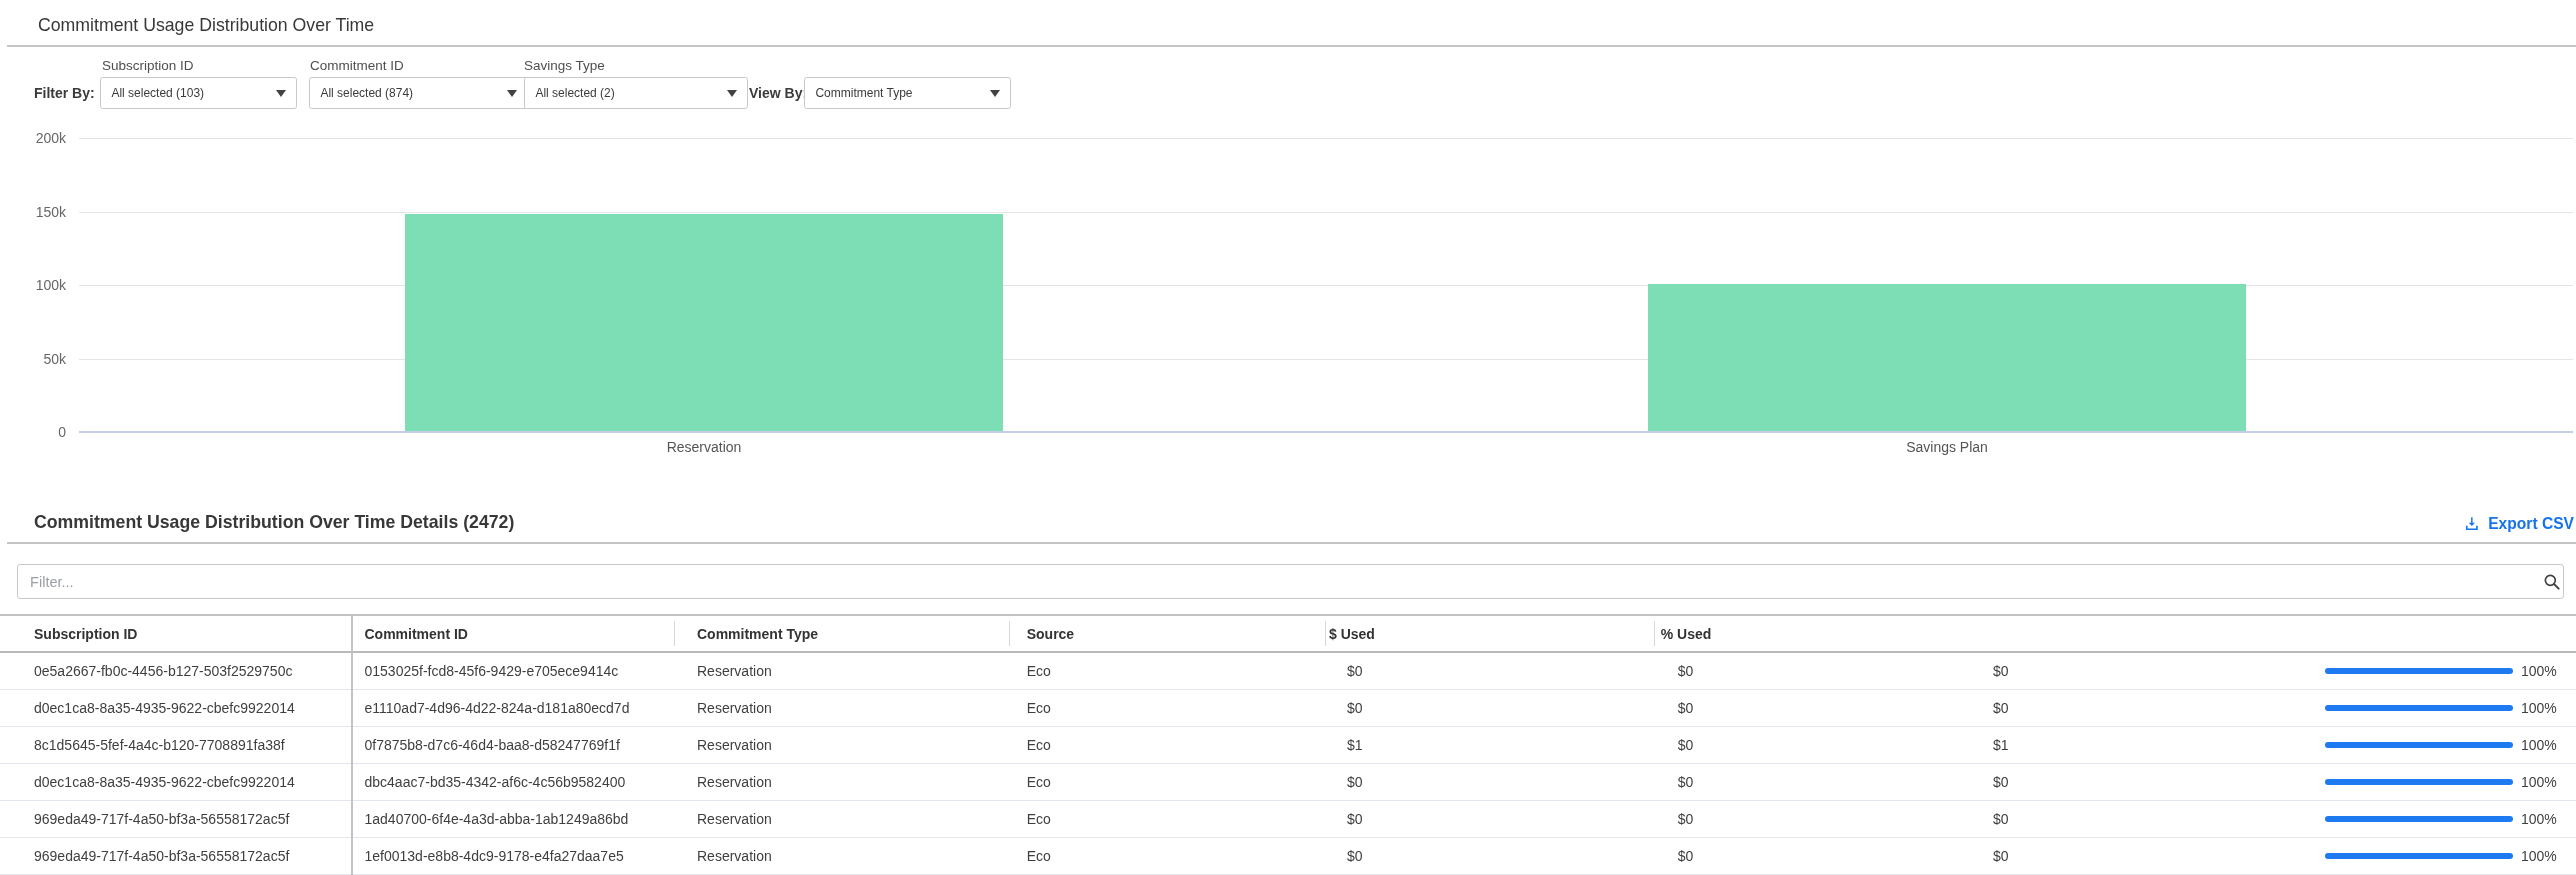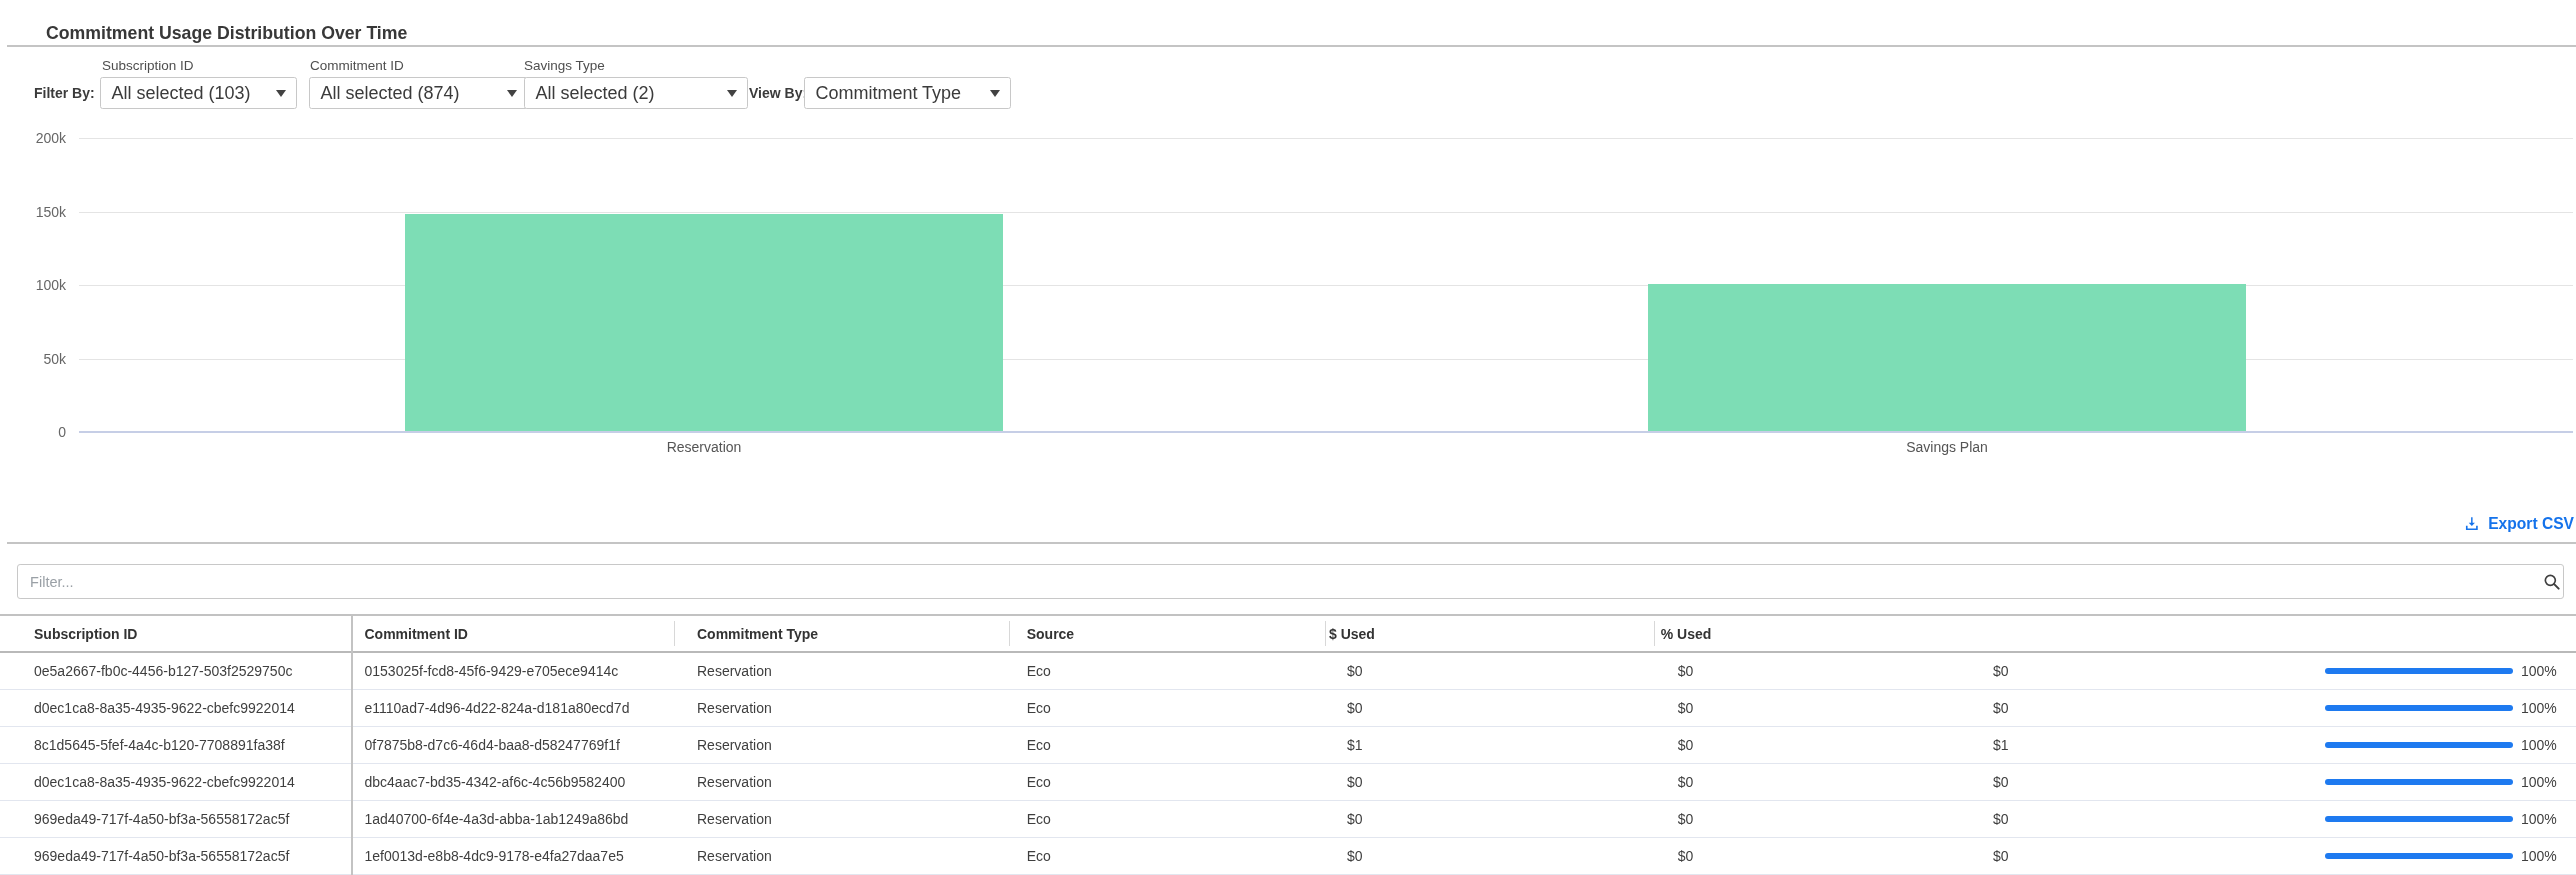--- a/index.html
+++ b/index.html
@@ -1,33 +1,33 @@
 <!DOCTYPE html>
 <html style="font-size:8.3px"><head>
 <meta charset="utf-8">
 <style>
   html,body{margin:0;padding:0;background:#fff;}
   #page{
     position:relative;width:2576px;height:875px;background:#ffffff;overflow:hidden;
     font-family:"Liberation Sans",sans-serif;color:#3f3f3f;
   }
   
-  .page-title{position:absolute;left:34px;top:11.4px;font-size:17.7px;font-weight:700;color:#383838;margin:12px;white-space:nowrap;}
+  .page-title{position:absolute;left:34px;top:11.4px;font-size:17.7px;font-weight:400;color:#383838;margin:4px;white-space:nowrap;}
   .divider{position:absolute;left:7.3px;right:0;height:2.1px;background:#c4c4c4;}
   .d1{top:45px;}
   .d2{top:542px;}
   
   .flabel{position:absolute;font-size:14px;font-weight:700;color:#3b3b3b;white-space:nowrap;}
   .dd-label{position:absolute;top:58px;font-size:13.5px;color:#4f4f4f;white-space:nowrap;}
   .dd{
     position:absolute;top:77px;height:32px;box-sizing:border-box;background:#fff;
     border:1px solid #c8c8c8;border-radius:2.6px;display:flex;align-items:center;
     justify-content:space-between;padding:0 10.4px;cursor:pointer;
   }
-  .dd-value{font-size:18px;color:#3b3b3b;white-space:nowrap;}
+  .dd-value{font-size:12px;color:#3b3b3b;white-space:nowrap;}
   .caret{width:0;height:0;border-left:5.7px solid transparent;border-right:5.7px solid transparent;border-top:7.3px solid #424242;}
   
   .ytick{position:absolute;left:0;width:66px;text-align:right;font-size:14px;color:#666;white-space:nowrap;}
   .plot{position:absolute;left:79px;top:138px;width:2494px;height:294px;}
   .gline{position:absolute;left:0;right:0;height:1px;background:#e4e4e4;}
   .axis-x{position:absolute;left:0;right:0;bottom:-0.5px;height:1.6px;background:#c6cee6;}
   .bar{position:absolute;bottom:0;width:598px;background:#7dddb5;}
   .xcat{position:absolute;top:301px;width:598px;text-align:center;font-size:14px;color:#555;}
   
   .details-title{position:absolute;left:34px;top:512px;font-size:17.7px;font-weight:700;color:#383838;margin:0;white-space:nowrap;}
@@ -110,20 +110,21 @@
     <div class="gline" style="top:74px;"></div>
     <div class="gline" style="top:147px;"></div>
     <div class="gline" style="top:221px;"></div>
     <div class="bar" style="left: 326px; height: 218px; background: rgb(125, 221, 181);"></div>
     <div class="bar" style="left: 1569px; height: 148px; background: rgb(125, 221, 181);"></div>
     <div class="axis-x"></div>
     <div class="xcat" style="left:326px;">Reservation</div>
     <div class="xcat" style="left:1569px;">Savings Plan</div>
   </div>
 
+  <h2 class="details-title">Commitment Usage Distribution Over Time Details (2472)</h2>
 
   <a class="export">
     <svg width="17.7" height="17.7" viewBox="0 0 24 24">
       <path d="M11 3h2v7.5h3.2L12 15 7.8 10.5H11z" fill="#1573eb"></path>
       <path d="M4 14.5v6h16v-6h-2.2v3.8H6.2v-3.8z" fill="#1573eb"></path>
     </svg>
     <span>Export CSV</span>
   </a>
 
   <div class="divider d2"></div>

